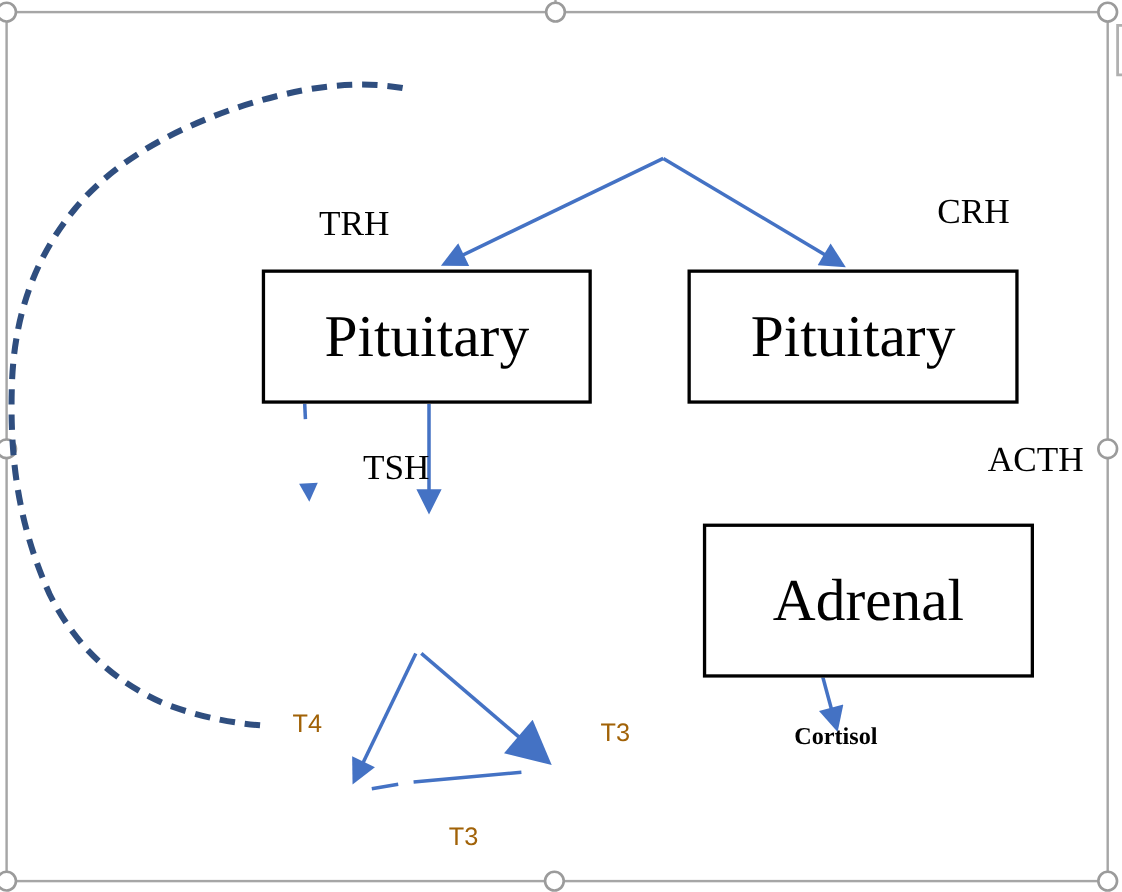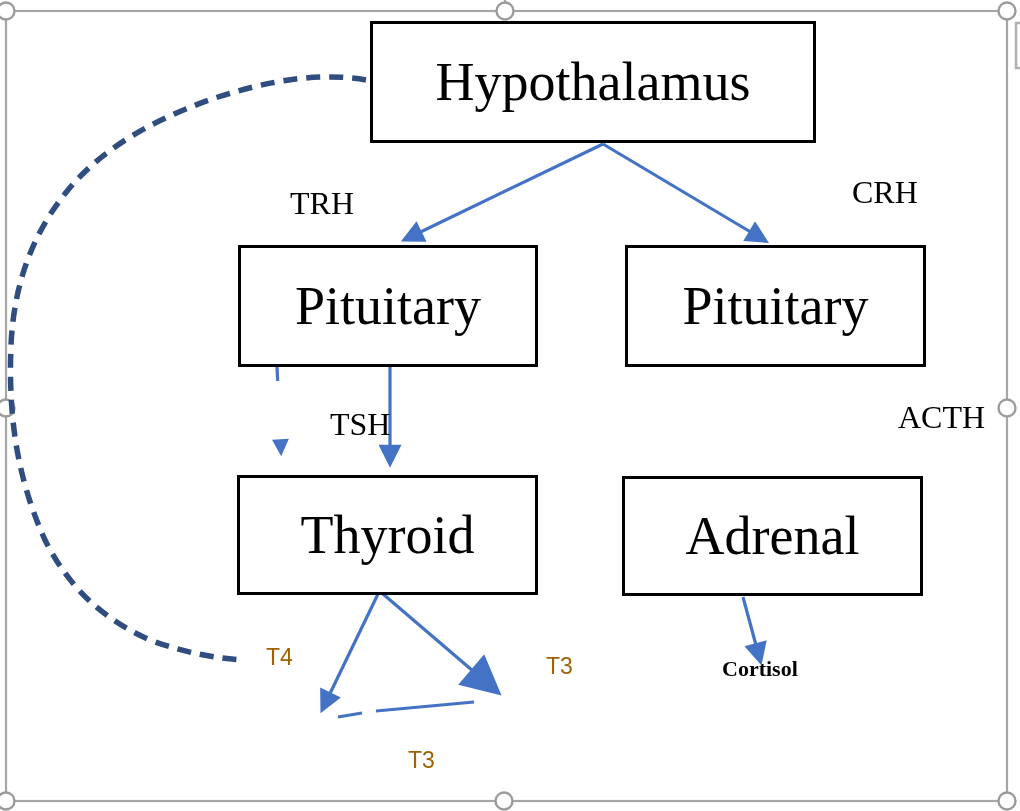--- a/index.html
+++ b/index.html
@@ -60,33 +60,27 @@
       <line x1="390" y1="367" x2="390" y2="462" marker-end="url(#ah)"></line>
       <line x1="277" y1="367" x2="281" y2="452" stroke-dasharray="14 220" marker-end="url(#ah-small)"></line>
       <line x1="378" y1="594" x2="323" y2="708" marker-end="url(#ah)"></line>
       <line x1="383" y1="594" x2="494" y2="689" marker-end="url(#ah-big)"></line>
       <line x1="338" y1="717" x2="362" y2="713"></line>
       <line x1="376" y1="711" x2="474" y2="702"></line>
       <path d="M 743 597 Q 752 630 760 660" marker-end="url(#ah)"></path>
     </g>
   </svg>
 
-  <div class="node-box" style="left:370px;top:21px;width:446px;height:122px;">
-    <span>Hypothalamus</span>
-  </div>
   <div class="node-box" style="left:238px;top:245px;width:300px;height:122px;">
     <span>Pituitary</span>
   </div>
   <div class="node-box" style="left:625px;top:245px;width:301px;height:122px;">
     <span>Pituitary</span>
   </div>
-  <div class="node-box" style="left:237px;top:475px;width:301px;height:120px;">
-    <span>Thyroid</span>
-  </div>
-  <div class="node-box" style="left:622px;top:476px;width:301px;height:120px;">
+  <div class="node-box" style="left:639px;top:476px;width:301px;height:140px;">
     <span>Adrenal</span>
   </div>
 
   <span class="hlabel" style="left:272px;top:187px;">TRH</span>
   <span class="hlabel" style="left:834px;top:176px;">CRH</span>
   <span class="hlabel" style="left:312px;top:408px;">TSH</span>
   <span class="hlabel" style="left:880px;top:401px;">ACTH</span>
   <span class="hlabel" style="left:704px;top:658px;font-size:22px;font-weight:bold;">Cortisol</span>
   <span class="slabel" style="left:266px;top:646px;">T4</span>
   <span class="slabel" style="left:546px;top:655px;">T3</span>

